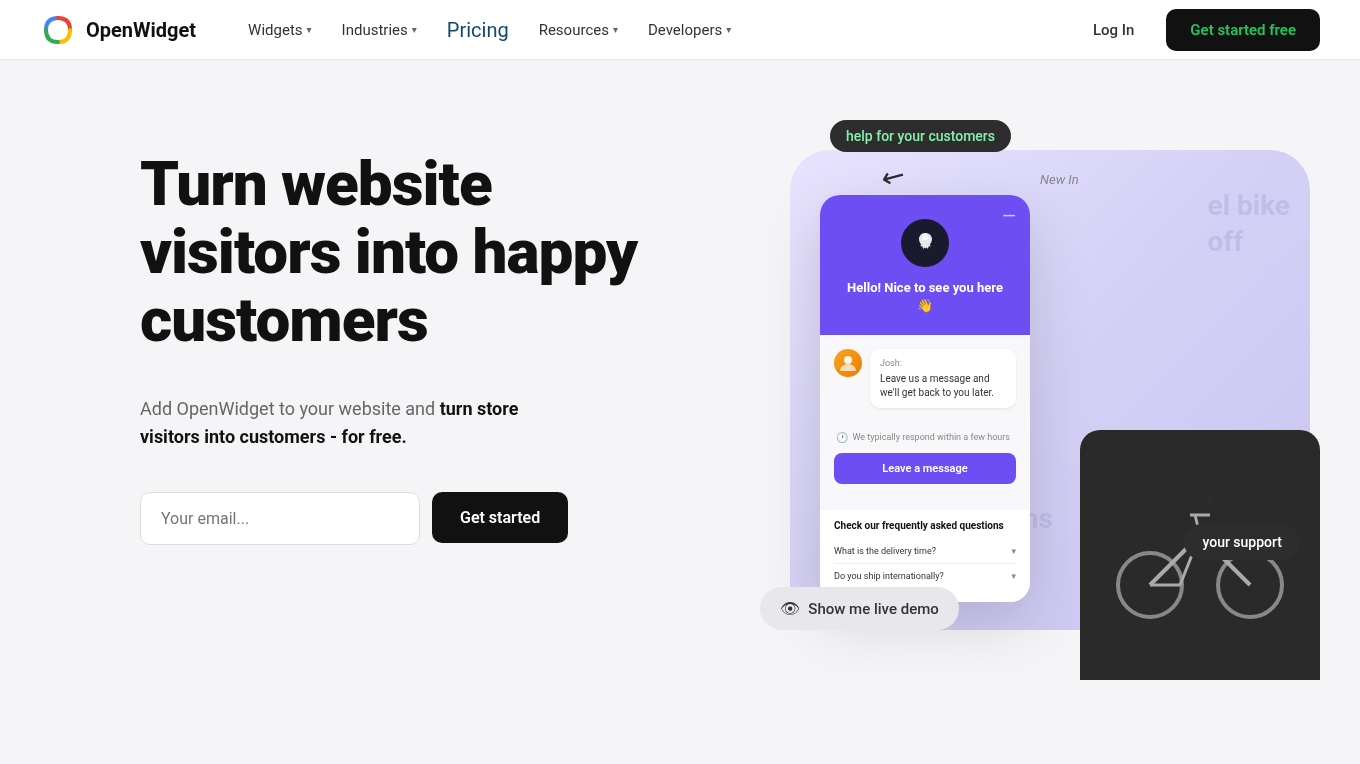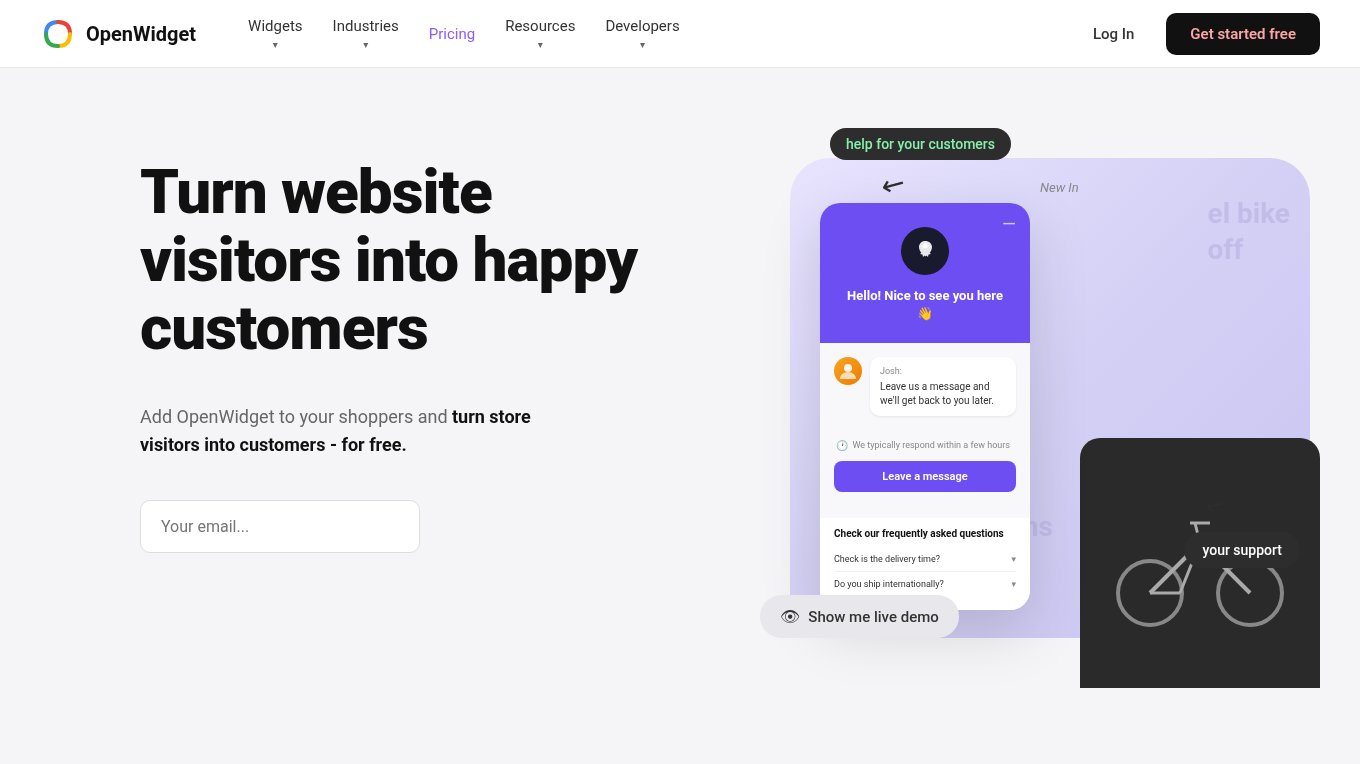--- a/index.html
+++ b/index.html
@@ -8,21 +8,21 @@
       font-family: -apple-system, BlinkMacSystemFont, 'Segoe UI', Roboto, sans-serif;
       background: #f5f5f7;
       min-height: 764px;
       width: 1360px;
       overflow: hidden;
     }
 
     
     nav {
       background: #fff;
-      height: 68px;
+      height: 60px;
       display: flex;
       align-items: center;
       padding: 0 40px;
       border-bottom: 1px solid #e8e8e8;
       position: relative;
       z-index: 10;
     }
 
     .nav-logo {
       display: flex;
@@ -56,27 +56,26 @@
       gap: 4px;
       padding: 8px 12px;
       font-size: 15px;
       color: #333;
       text-decoration: none;
       border-radius: 6px;
       cursor: pointer;
       background: none;
       border: none;
       font-family: inherit;
-      flex-direction: column;
     }
 
     .nav-link-plain {
       padding: 8px 12px;
-      font-size: 15px;
-      color: #8b5cf6;
+      font-size: 20px;
+      color: #0c4a6e;
       text-decoration: none;
       border-radius: 6px;
       cursor: pointer;
     }
 
     .chevron {
       font-size: 10px;
       color: #666;
     }
 
@@ -94,21 +93,21 @@
       border: none;
       border-radius: 8px;
       cursor: pointer;
       font-family: inherit;
       font-weight: 500;
     }
 
     .btn-cta {
       padding: 12px 24px;
       font-size: 15px;
-      color: #fca5a5;
+      color: #22c55e;
       background: #111;
       border: none;
       border-radius: 10px;
       cursor: pointer;
       font-family: inherit;
       font-weight: 600;
       white-space: nowrap;
     }
 
     
@@ -528,25 +527,26 @@
     <button class="btn-cta">Get started free</button>
   </div>
 </nav>
 
 <section class="hero">
   <div class="hero-left">
     <h1 class="hero-title">Turn website visitors into happy customers</h1>
 
 
     <p class="hero-desc2">
-      <span>Add OpenWidget to your shoppers and </span><strong>turn store visitors into customers - for free.</strong>
+      <span>Add OpenWidget to your website and </span><strong>turn store visitors into customers - for free.</strong>
     </p>
 
     <div class="hero-form">
       <input class="email-input" type="email" placeholder="Your email..." style="">
+      <button class="btn-started">Get started</button>
     </div>
   </div>
 
   <div class="hero-right">
 
     <div class="hero-blob"></div>
 
     <div class="tooltip-help">
       <span>help for your customers</span>
     </div>
@@ -611,21 +611,21 @@
           <span class="clock-icon">🕐</span>
           <span>We typically respond within a few hours</span>
         </div>
 
         <button class="btn-leave-message">Leave a message</button>
       </div>
 
       <div class="faq-section">
         <div class="faq-title">Check our frequently asked questions</div>
         <div class="faq-item">
-          <span>Check is the delivery time?</span>
+          <span>What is the delivery time?</span>
           <span class="faq-chevron">▾</span>
         </div>
         <div class="faq-item">
           <span>Do you ship internationally?</span>
           <span class="faq-chevron">▾</span>
         </div>
       </div>
     </div>
 
     <button class="btn-demo">

